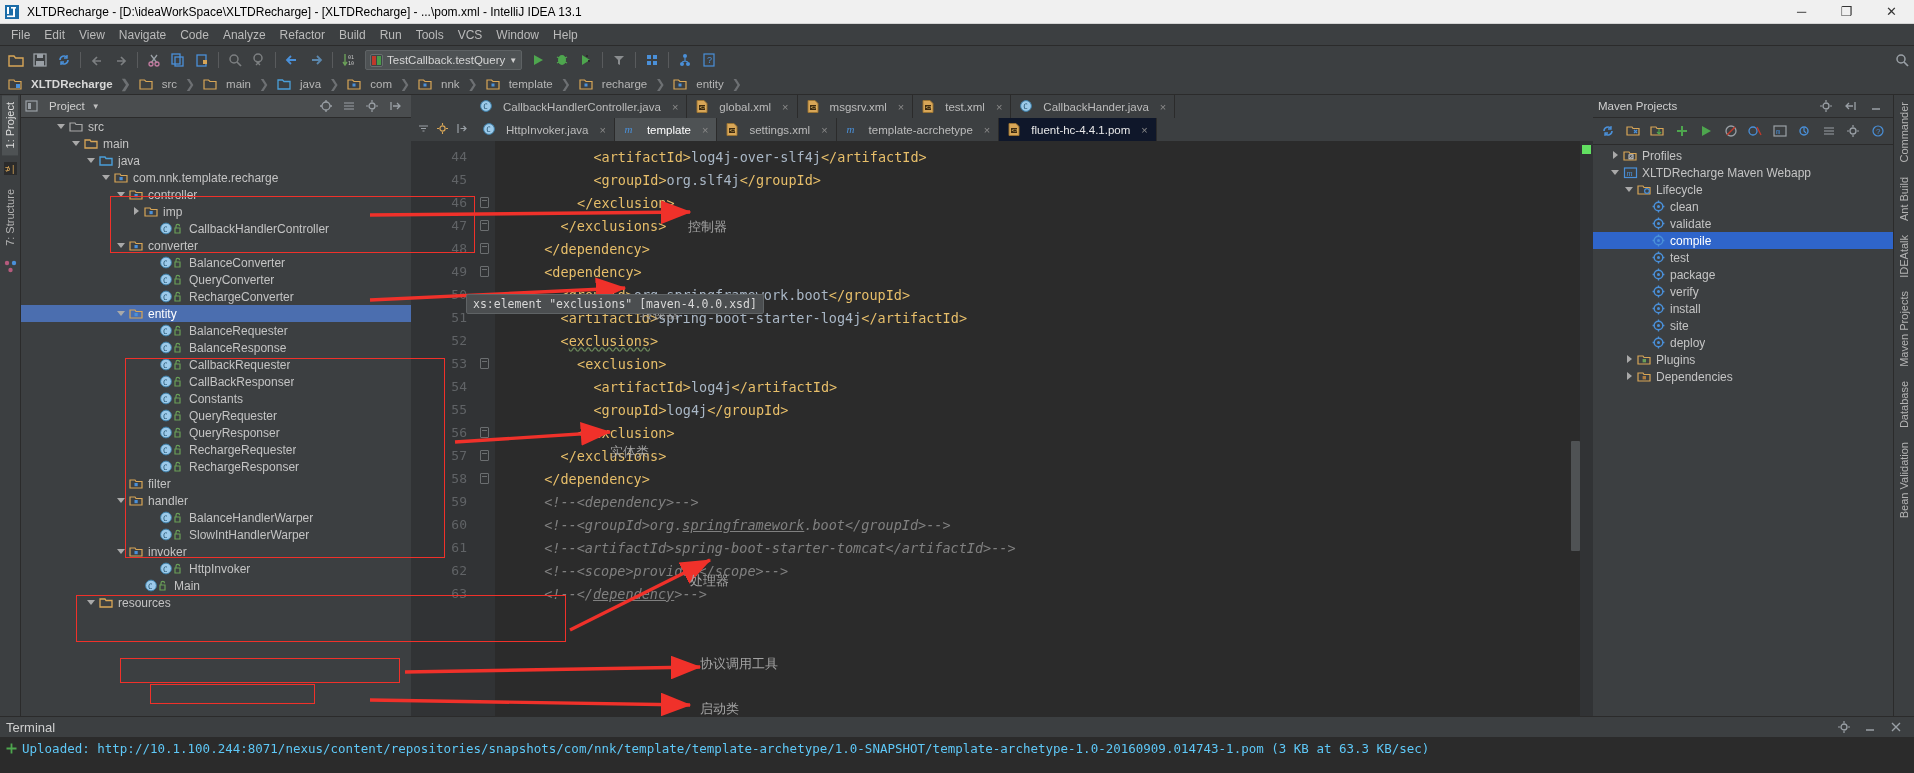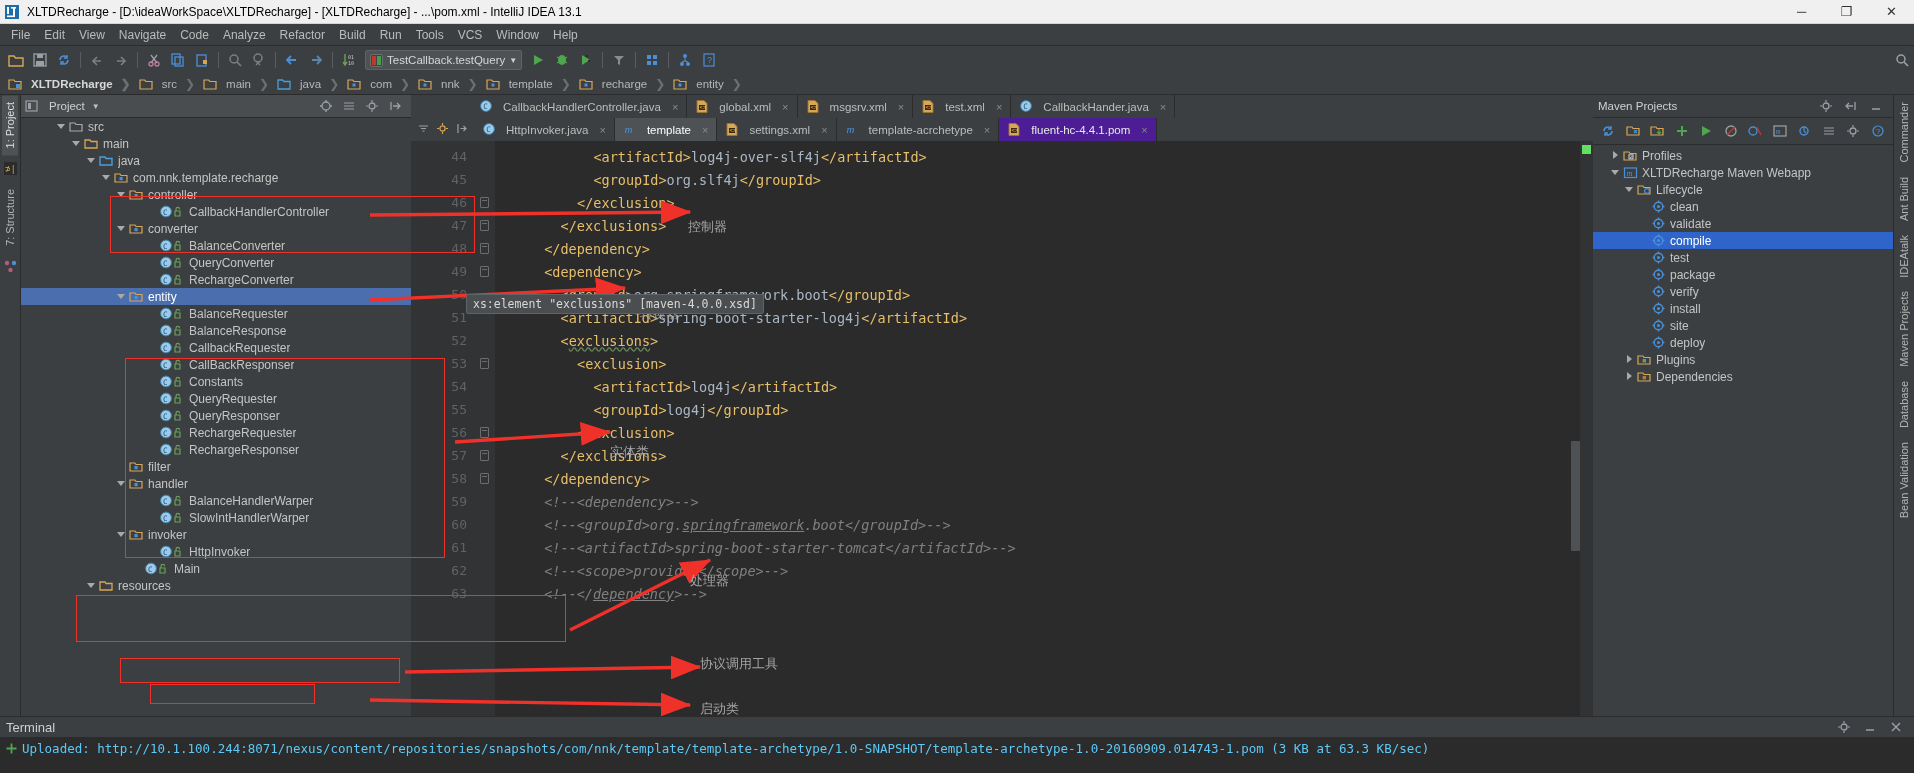--- a/index.html
+++ b/index.html
@@ -81,21 +81,21 @@
   .tw.right:after{content:"";position:absolute;left:2px;top:0;border-top:4.5px solid transparent;border-bottom:4.5px solid transparent;border-left:5px solid #a9a9a9}
   .ico{width:15px;height:15px;flex:0 0 15px;margin-right:4px;display:inline-block;position:relative}
   .lbl{overflow:hidden;text-overflow:ellipsis}
 
   
   .editor{flex:1 1 auto;display:flex;flex-direction:column;min-width:0;background:#2b2b2b;}
   .tabrow{height:23px;display:flex;background:#3c3f41;flex:0 0 23px;align-items:stretch;overflow:hidden;}
   .etab{display:flex;align-items:center;padding:0 8px;gap:5px;font-size:11.5px;color:#bcbcbc;
         border-right:1px solid #2b2b2b;background:#3c3f41;white-space:nowrap;min-width:0;}
   .etab.active{background:#4e5254;color:#ffffff}
-  .etab.sel-yellow{background:#4c1d95;color:#e8e8e8}
+  .etab.sel-yellow{background:#0f172a;color:#e8e8e8}
   .etab .x{color:#8a8a8a;font-size:11px;margin-left:6px}
   .tabicons{display:flex;align-items:center;gap:6px;padding:0 6px;background:#3c3f41;flex:0 0 auto}
 
   .codearea{flex:1 1 auto;display:flex;position:relative;min-height:0;background:#2b2b2b;overflow:hidden;}
   .gutter{width:62px;flex:0 0 62px;background:#313335;display:flex;flex-direction:column;padding-top:4px;}
   .gline{height:23px;display:flex;align-items:center;justify-content:flex-end;padding-right:6px;
          font-family:"DejaVu Sans Mono",monospace;font-size:13px;color:#606366;}
   .foldcol{width:22px;flex:0 0 22px;background:#313335;padding-top:4px;display:flex;flex-direction:column;}
   .fline{height:23px;display:flex;align-items:center;justify-content:center;}
   .fmark{width:9px;height:11px;border:1px solid #6b6e70;border-radius:1px;position:relative}
@@ -474,20 +474,29 @@
           <div class="trow">
             <span style="display: inline-block; flex: 0 0 auto; width: 96px;"></span>
             <span class="tw down"></span>
             <span class="ico"><svg width="15" height="15">
                 <path d="M1 4h5l1 1.5h6V12H1z" fill="none" stroke="#d8a657" stroke-width="1.2"></path>
                 <rect x="5.5" y="7" width="3.2" height="3.2" fill="#4a90d9"></rect>
               </svg></span>
             <span class="lbl">controller</span>
           </div>
           <div class="trow">
+            <span style="display: inline-block; flex: 0 0 auto; width: 111px;"></span>
+            <span class="tw right"></span>
+            <span class="ico"><svg width="15" height="15">
+                <path d="M1 4h5l1 1.5h6V12H1z" fill="none" stroke="#d8a657" stroke-width="1.2"></path>
+                <rect x="5.5" y="7" width="3.2" height="3.2" fill="#4a90d9"></rect>
+              </svg></span>
+            <span class="lbl">imp</span>
+          </div>
+          <div class="trow">
             <span style="display: inline-block; flex: 0 0 auto; width: 126px;"></span>
             <span class="tw"></span>
             <span class="ico" style="flex: 0 0 26px; width: 26px;"><svg width="24" height="15">
                 <circle cx="7" cy="7.5" r="5.4" fill="#9ccaea" stroke="#3d7fa8" stroke-width="1"></circle>
                 <text x="4.1" y="10.6" font-size="7.5" font-family="monospace" fill="#1b4a66">C</text>
                 <path d="M16 7h5v5h-5z" fill="none" stroke="#6a9f58" stroke-width="1.2"></path>
                 <path d="M17 7V5.2a1.8 1.8 0 0 1 3.6 0" fill="none" stroke="#6a9f58" stroke-width="1.2"></path>
               </svg></span>
             <span class="lbl">CallbackHandlerController</span>
           </div>

